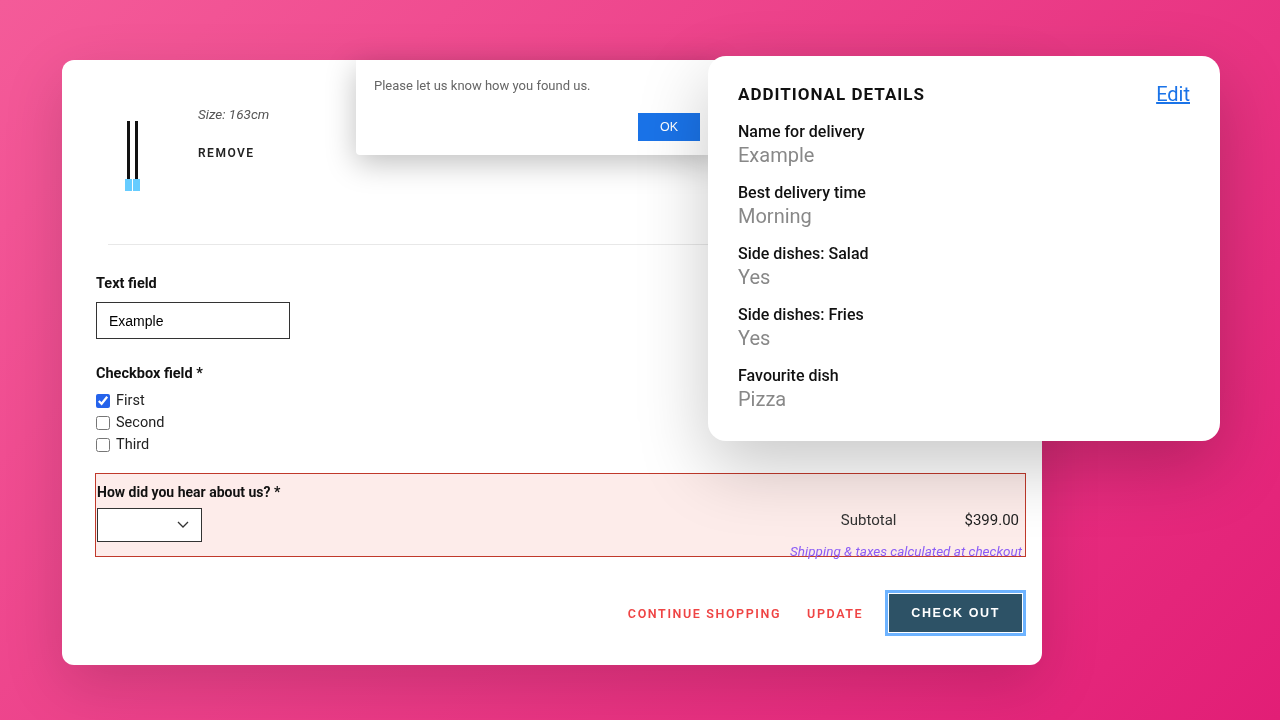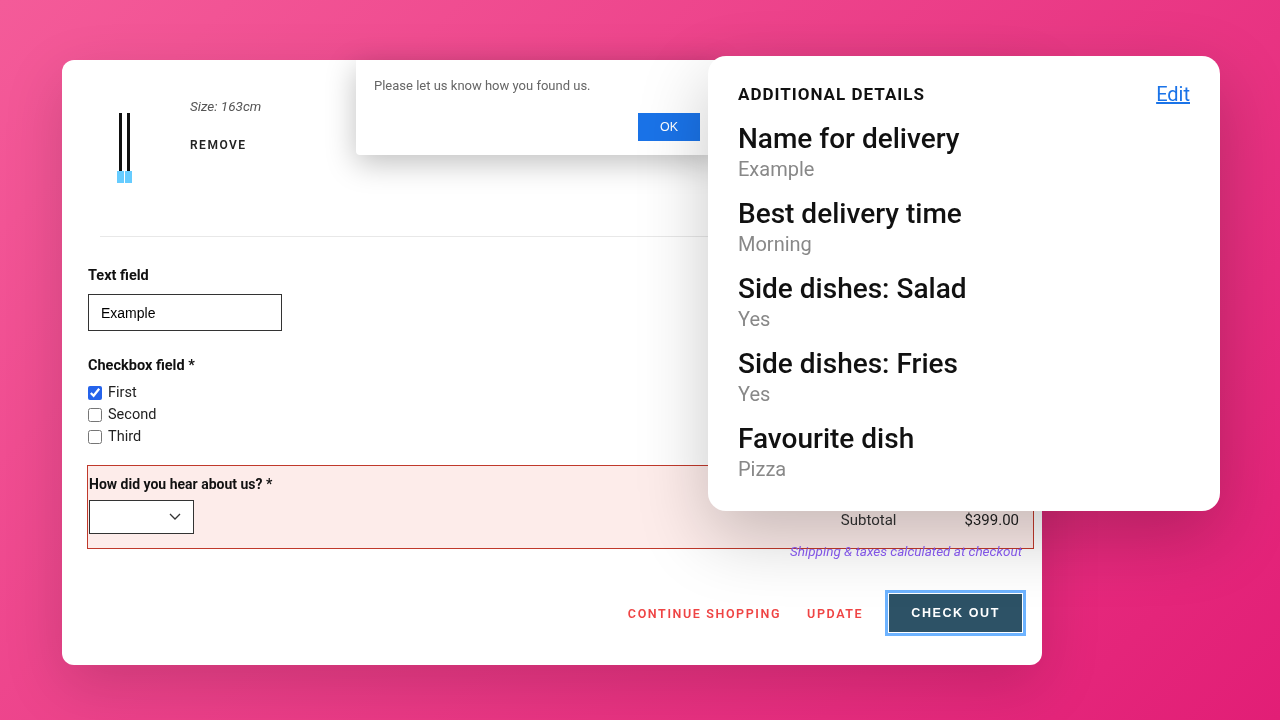--- a/index.html
+++ b/index.html
@@ -15,21 +15,21 @@
     
     .cart-panel {
       position: absolute;
       left: 62px;
       top: 60px;
       width: 980px;
       height: 605px;
       background: white;
       border-radius: 12px;
       box-shadow: 0 20px 60px rgba(0,0,0,0.15);
-      padding: 8px;
+      padding: 16px;
       overflow: hidden;
     }
     
     .cart-content {
       padding: 30px 30px 0 30px;
     }
     
     .cart-row {
       display: flex;
       align-items: flex-start;
@@ -261,21 +261,21 @@
       color: #1a73e8;
       font-size: 20px;
       text-decoration: underline;
       cursor: pointer;
     }
     
     .detail-item { margin-bottom: 16px; }
     .detail-item:last-child { margin-bottom: 0; }
     
     .detail-key {
-      font-size: 28px;
+      font-size: 16px;
       color: #111;
       font-weight: 500;
       margin-bottom: 2px;
     }
     
     .detail-val {
       font-size: 20px;
       color: #888;
     }
   </style>

